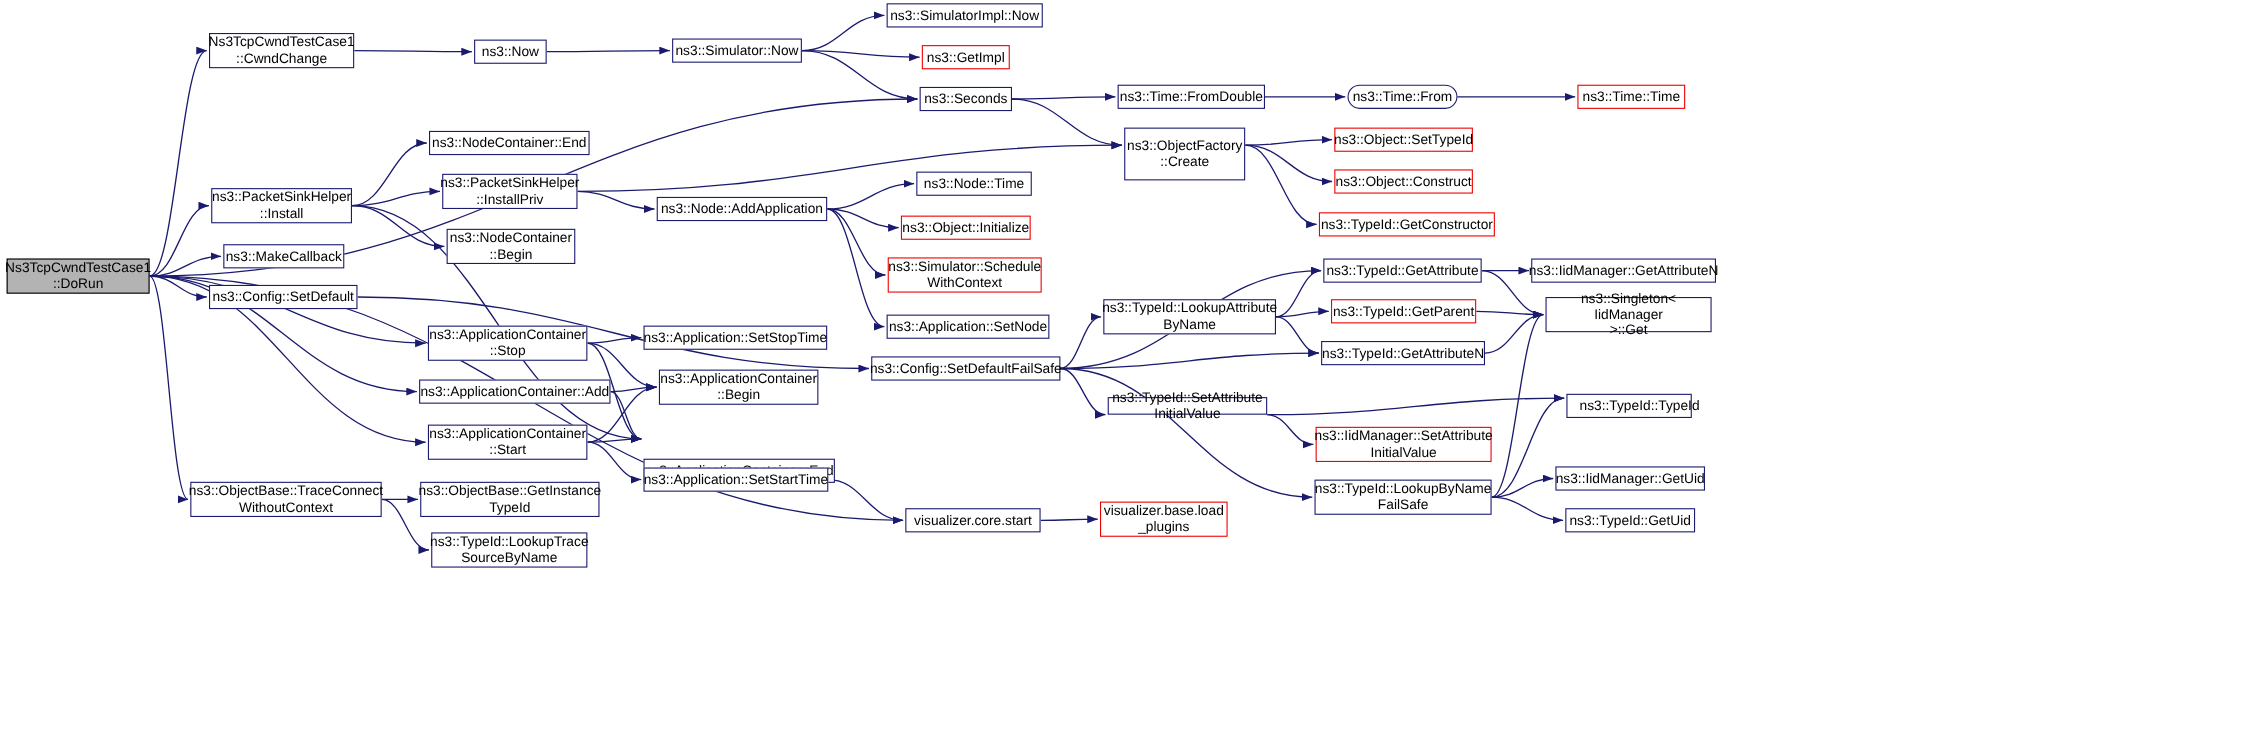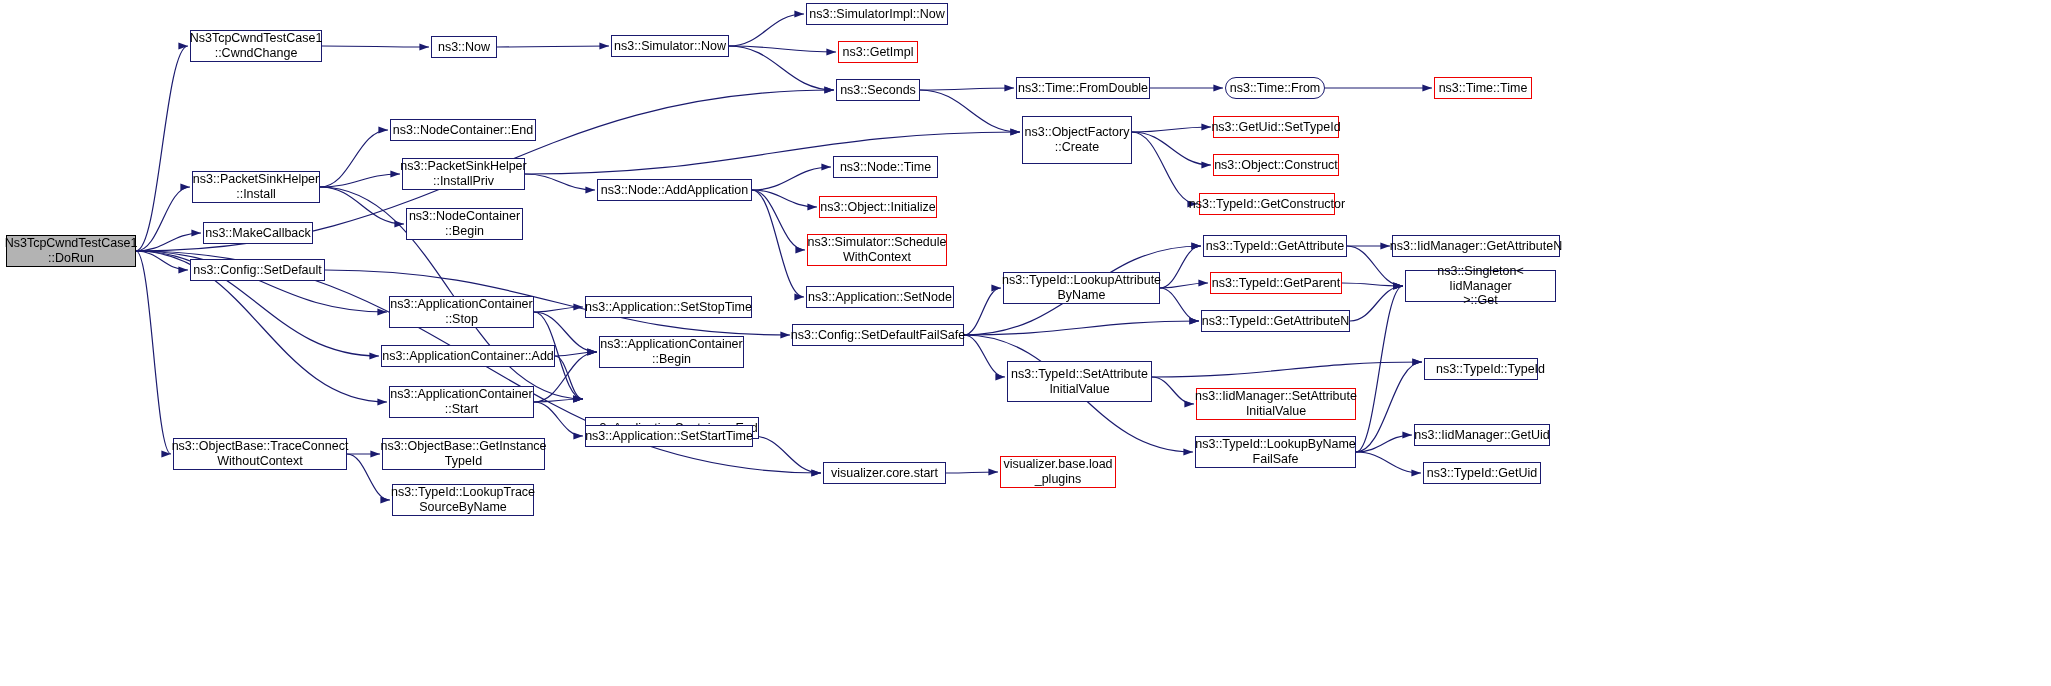--- a/index.html
+++ b/index.html
@@ -144,41 +144,41 @@
       <div class="node" style="left: 406px; top: 208px; width: 117px; height: 32px;">ns3::NodeContainer
 ::Begin</div>
       <div class="node" style="left: 597px; top: 179px; width: 155px; height: 22px;">ns3::Node::AddApplication</div>
       <div class="node" style="left: 833px; top: 156px; width: 105px; height: 22px;">ns3::Node::Time</div>
       <div class="node red" style="left: 819px; top: 196px; width: 118px; height: 22px;">ns3::Object::Initialize</div>
       <div class="node red" style="left: 807px; top: 234px; width: 140px; height: 32px;">ns3::Simulator::Schedule
 WithContext</div>
       <div class="node" style="left: 806px; top: 286px; width: 148px; height: 22px;">ns3::Application::SetNode</div>
       <div class="node" style="left: 1022px; top: 116px; width: 110px; height: 48px;">ns3::ObjectFactory
 ::Create</div>
-      <div class="node red" style="left: 1213px; top: 116px; width: 126px; height: 22px;">ns3::GetUid::SetTypeId</div>
+      <div class="node red" style="left: 1213px; top: 116px; width: 126px; height: 22px;">ns3::Object::SetTypeId</div>
       <div class="node red" style="left: 1213px; top: 154px; width: 126px; height: 22px;">ns3::Object::Construct</div>
-      <div class="node red" style="left: 1199px; top: 193px; width: 136px; height: 22px;">ns3::TypeId::GetConstructor</div>
+      <div class="node red" style="left: 1199px; top: 193px; width: 160px; height: 22px;">ns3::TypeId::GetConstructor</div>
       <div class="node" style="left: 203px; top: 222px; width: 110px; height: 22px;">ns3::MakeCallback</div>
       <div class="node" style="left: 190px; top: 259px; width: 135px; height: 22px;">ns3::Config::SetDefault</div>
       <div class="node" style="left: 1203px; top: 235px; width: 144px; height: 22px;">ns3::TypeId::GetAttribute</div>
       <div class="node" style="left: 1392px; top: 235px; width: 168px; height: 22px;">ns3::IidManager::GetAttributeN</div>
       <div class="node" style="left: 1003px; top: 272px; width: 157px; height: 32px;">ns3::TypeId::LookupAttribute
 ByName</div>
       <div class="node red" style="left: 1210px; top: 272px; width: 132px; height: 22px;">ns3::TypeId::GetParent</div>
       <div class="node" style="left: 1405px; top: 270px; width: 151px; height: 32px;">ns3::Singleton&lt; IidManager
 &gt;::Get</div>
       <div class="node" style="left: 1201px; top: 310px; width: 149px; height: 22px;">ns3::TypeId::GetAttributeN</div>
       <div class="node" style="left: 389px; top: 296px; width: 145px; height: 32px;">ns3::ApplicationContainer
 ::Stop</div>
       <div class="node" style="left: 585px; top: 296px; width: 167px; height: 22px;">ns3::Application::SetStopTime</div>
       <div class="node" style="left: 599px; top: 336px; width: 145px; height: 32px;">ns3::ApplicationContainer
 ::Begin</div>
       <div class="node" style="left: 381px; top: 345px; width: 174px; height: 22px;">ns3::ApplicationContainer::Add</div>
       <div class="node" style="left: 792px; top: 324px; width: 172px; height: 22px;">ns3::Config::SetDefaultFailSafe</div>
-      <div class="node" style="left: 1007px; top: 361px; width: 145px; height: 41px;">ns3::TypeId::SetAttribute
+      <div class="node" style="left: 1007px; top: 361px; width: 145px; height: 16px;">ns3::TypeId::SetAttribute
 InitialValue</div>
       <div class="node red" style="left: 1196px; top: 388px; width: 160px; height: 32px;">ns3::IidManager::SetAttribute
 InitialValue</div>
       <div class="node" style="left: 1424px; top: 358px; width: 114px; height: 22px; padding-left: 21px;">ns3::TypeId::TypeId</div>
       <div class="node" style="left: 585px; top: 388px; width: 174px; height: 22px; margin-top: 29px;">ns3::ApplicationContainer::End</div>
       <div class="node" style="left: 389px; top: 386px; width: 145px; height: 32px;">ns3::ApplicationContainer
 ::Start</div>
       <div class="node" style="left: 585px; top: 425px; width: 168px; height: 22px; text-align: center;">ns3::Application::SetStartTime</div>
       <div class="node" style="left: 173px; top: 438px; width: 174px; height: 32px;">ns3::ObjectBase::TraceConnect
 WithoutContext</div>

